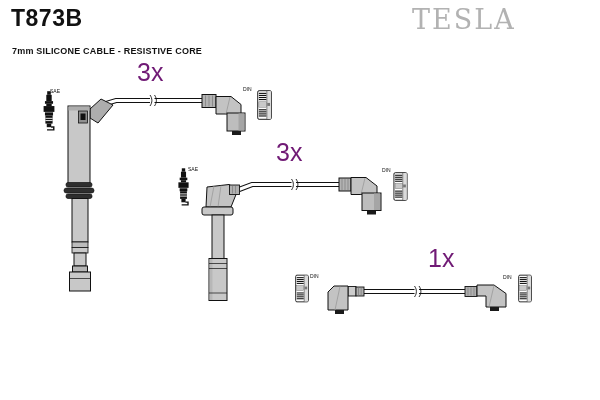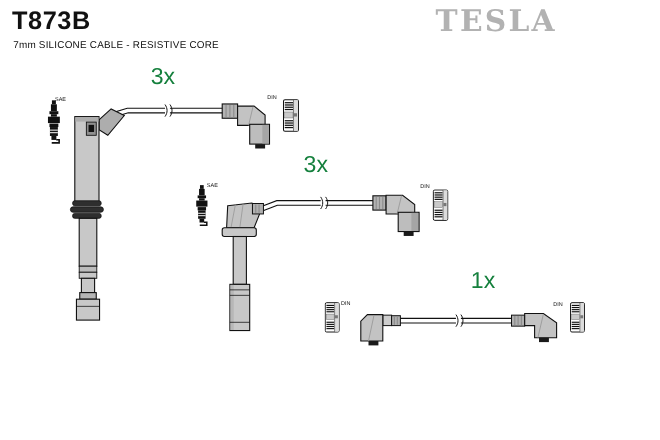--- a/index.html
+++ b/index.html
@@ -1,22 +1,22 @@
 <!DOCTYPE html>
 <html><head>
 <meta charset="utf-8">
 <style>
   * { margin:0; padding:0; box-sizing:border-box; }
   body { background:#888; font-family:"Liberation Sans", sans-serif; }
   .stage { position:relative; width:600px; height:400px; background:#ffffff; overflow:hidden; margin:0 auto; }
   .abs { position:absolute; }
   .part-number { left:11px; top:5px; font-size:23px; font-weight:bold; letter-spacing:0.5px; color:#111; }
-  .subtitle { left:12px; top:36px; font-size:9px; color:#111; letter-spacing:0.2px; }
-  .brand { left:396px; top:4px; font-size:27px; font-weight:bold; font-family:"DejaVu Serif", serif; color:#b2b2b2; letter-spacing:2px; }
-  .qty { font-size:21px; color:#15803d; }
+  .subtitle { left:12px; top:46px; font-size:9px; color:#111; letter-spacing:0.2px;font-weight:bold; }
+  .brand { left:412px; top:4px; font-size:27px; font-weight:normal; font-family:"DejaVu Serif", serif; color:#b2b2b2; letter-spacing:2px; }
+  .qty { font-size:25px; color:#701a75; }
   .qty1 { left:137px; top:58px; }
   .qty2 { left:276px; top:138px; }
   .qty3 { left:428px; top:244px; }
   .tiny { font-size:5px; color:#111; letter-spacing:0; line-height:5px; }
   .sae1 { left:50px; top:89px; }
   .sae2 { left:188px; top:167px; }
   .din1 { left:243px; top:87px; }
   .din2 { left:382px; top:168px; }
   .din3l { left:310px; top:274px; }
   .din3r { left:503px; top:275px; }

